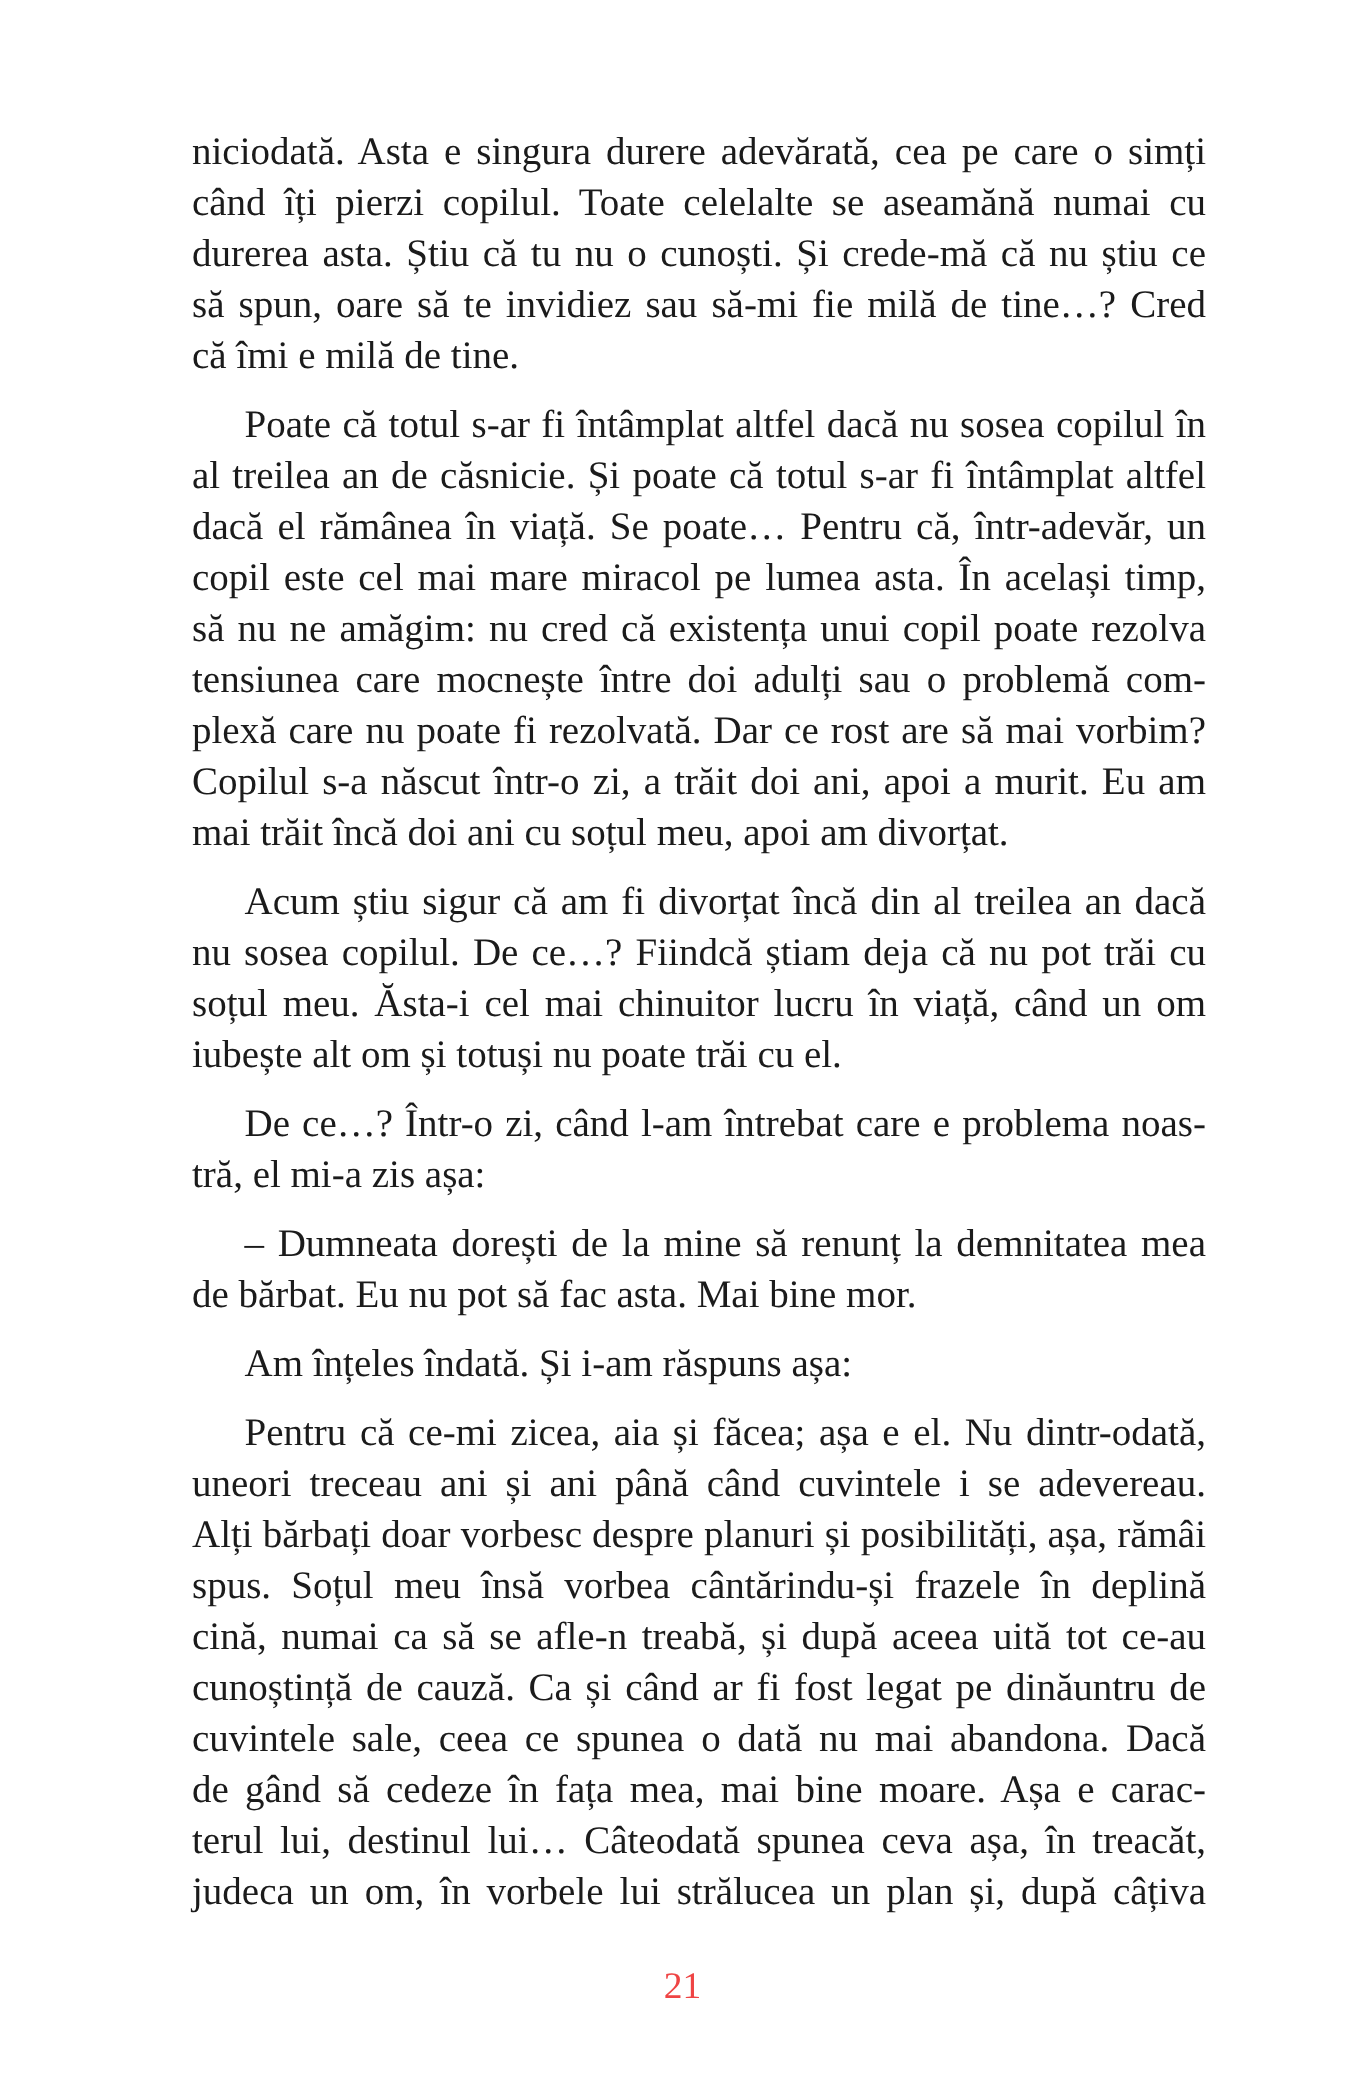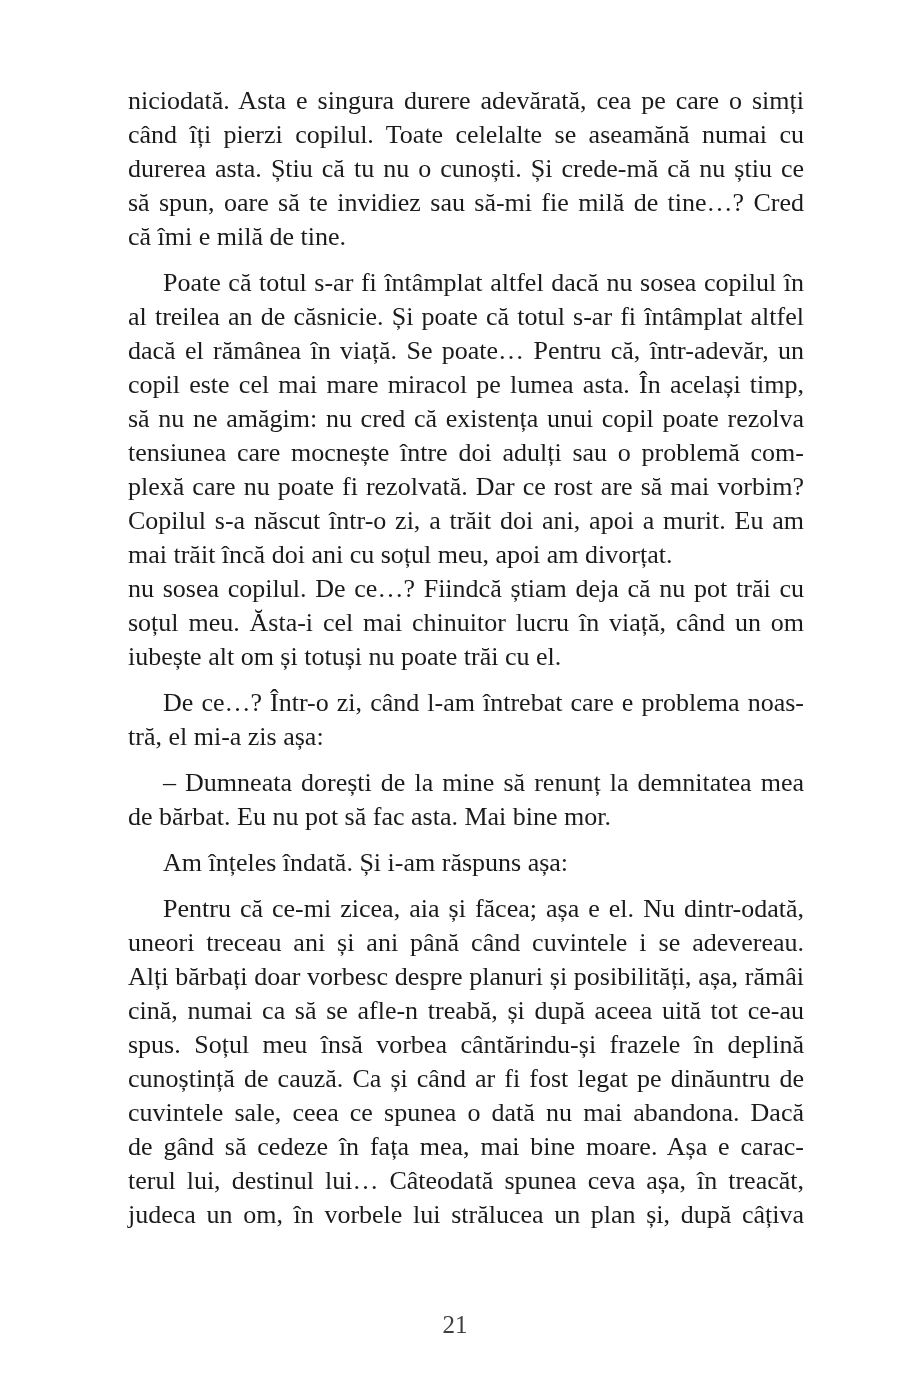--- a/index.html
+++ b/index.html
@@ -47,21 +47,21 @@
   .footer {
     position: absolute;
     left: 0;
     top: 1308px;
     width: 910px;
     text-align: center;
   }
   .page-number {
     font-size: 25px;
     line-height: 34px;
-    color: #404040;
+    color: #ef4444;
   }
 </style>
 </head>
 <body>
 
 <div class="page">
   <div class="text-block">
       <div class="paragraph">
         <div class="line">niciodată. Asta e singura durere adevărată, cea pe care o simți</div>
         <div class="line">când îți pierzi copilul. Toate celelalte se aseamănă numai cu</div>
@@ -74,41 +74,42 @@
         <div class="line">al treilea an de căsnicie. Și poate că totul s-ar fi întâmplat altfel</div>
         <div class="line">dacă el rămânea în viață. Se poate… Pentru că, într-adevăr, un</div>
         <div class="line">copil este cel mai mare miracol pe lumea asta. În același timp,</div>
         <div class="line">să nu ne amăgim: nu cred că existența unui copil poate rezolva</div>
         <div class="line">tensiunea care mocnește între doi adulți sau o problemă com-</div>
         <div class="line">plexă care nu poate fi rezolvată. Dar ce rost are să mai vorbim?</div>
         <div class="line">Copilul s-a născut într-o zi, a trăit doi ani, apoi a murit. Eu am</div>
         <div class="line flush-left">mai trăit încă doi ani cu soțul meu, apoi am divorțat.</div>
       </div>
       <div class="paragraph">
+        <div class="line indent">Acum știu sigur că am fi divorțat încă din al treilea an dacă</div>
         <div class="line">nu sosea copilul. De ce…? Fiindcă știam deja că nu pot trăi cu</div>
         <div class="line">soțul meu. Ăsta-i cel mai chinuitor lucru în viață, când un om</div>
         <div class="line flush-left">iubește alt om și totuși nu poate trăi cu el.</div>
       </div>
       <div class="paragraph">
         <div class="line indent">De ce…? Într-o zi, când l-am întrebat care e problema noas-</div>
         <div class="line flush-left">tră, el mi-a zis așa:</div>
       </div>
       <div class="paragraph">
         <div class="line indent">– Dumneata dorești de la mine să renunț la demnitatea mea</div>
         <div class="line flush-left">de bărbat. Eu nu pot să fac asta. Mai bine mor.</div>
       </div>
       <div class="paragraph">
         <div class="line indent flush-left">Am înțeles îndată. Și i-am răspuns așa:</div>
       </div>
       <div class="paragraph">
         <div class="line indent">Pentru că ce-mi zicea, aia și făcea; așa e el. Nu dintr-odată,</div>
         <div class="line">uneori treceau ani și ani până când cuvintele i se adevereau.</div>
         <div class="line">Alți bărbați doar vorbesc despre planuri și posibilități, așa, rămâi</div>
+        <div class="line">spus. Soțul meu însă vorbea cântărindu-și frazele în deplină</div>
         <div class="line">cină, numai ca să se afle-n treabă, și după aceea uită tot ce-au</div>
-        <div class="line">spus. Soțul meu însă vorbea cântărindu-și frazele în deplină</div>
         <div class="line">cunoștință de cauză. Ca și când ar fi fost legat pe dinăuntru de</div>
         <div class="line">cuvintele sale, ceea ce spunea o dată nu mai abandona. Dacă</div>
         <div class="line">de gând să cedeze în fața mea, mai bine moare. Așa e carac-</div>
         <div class="line">terul lui, destinul lui… Câteodată spunea ceva așa, în treacăt,</div>
         <div class="line">judeca un om, în vorbele lui strălucea un plan și, după câțiva</div>
       </div>
     </div>
   <div class="footer">
     <span class="page-number">21</span>
   </div>

